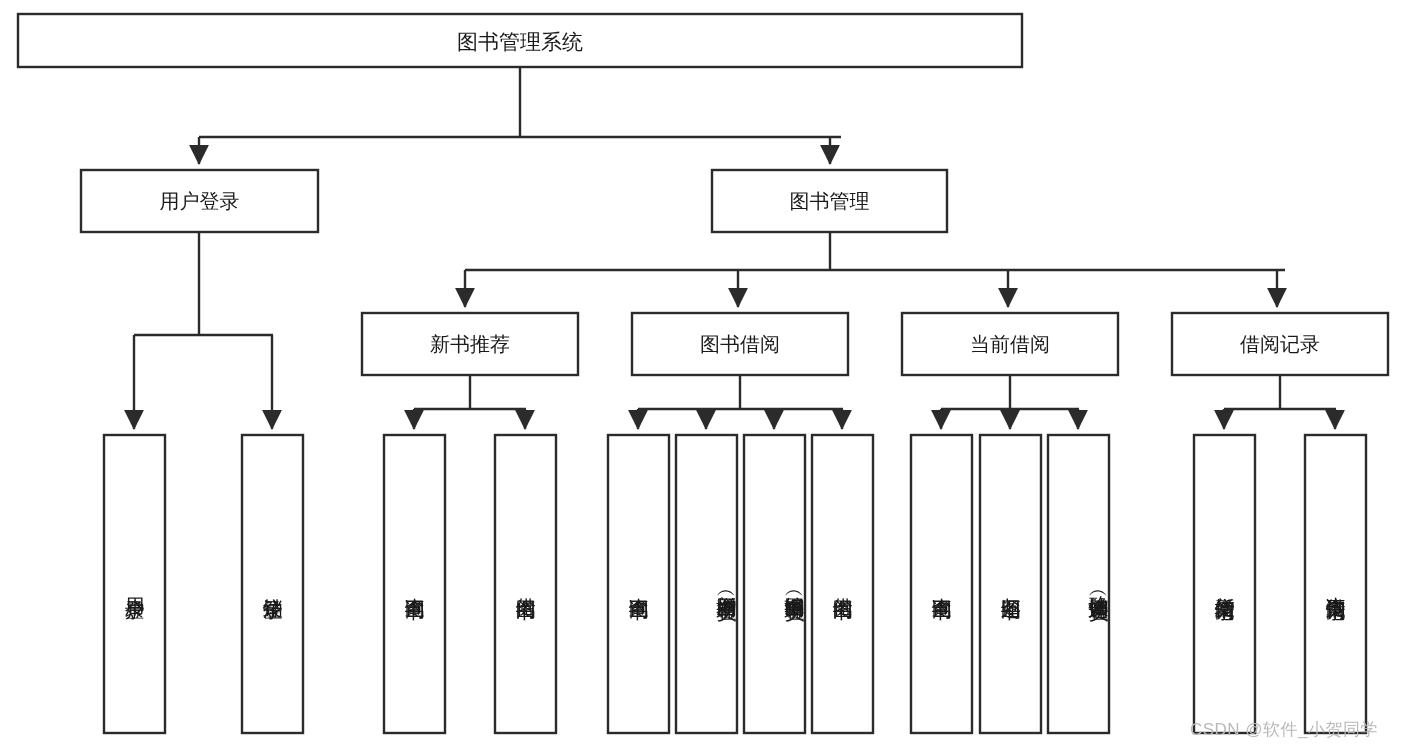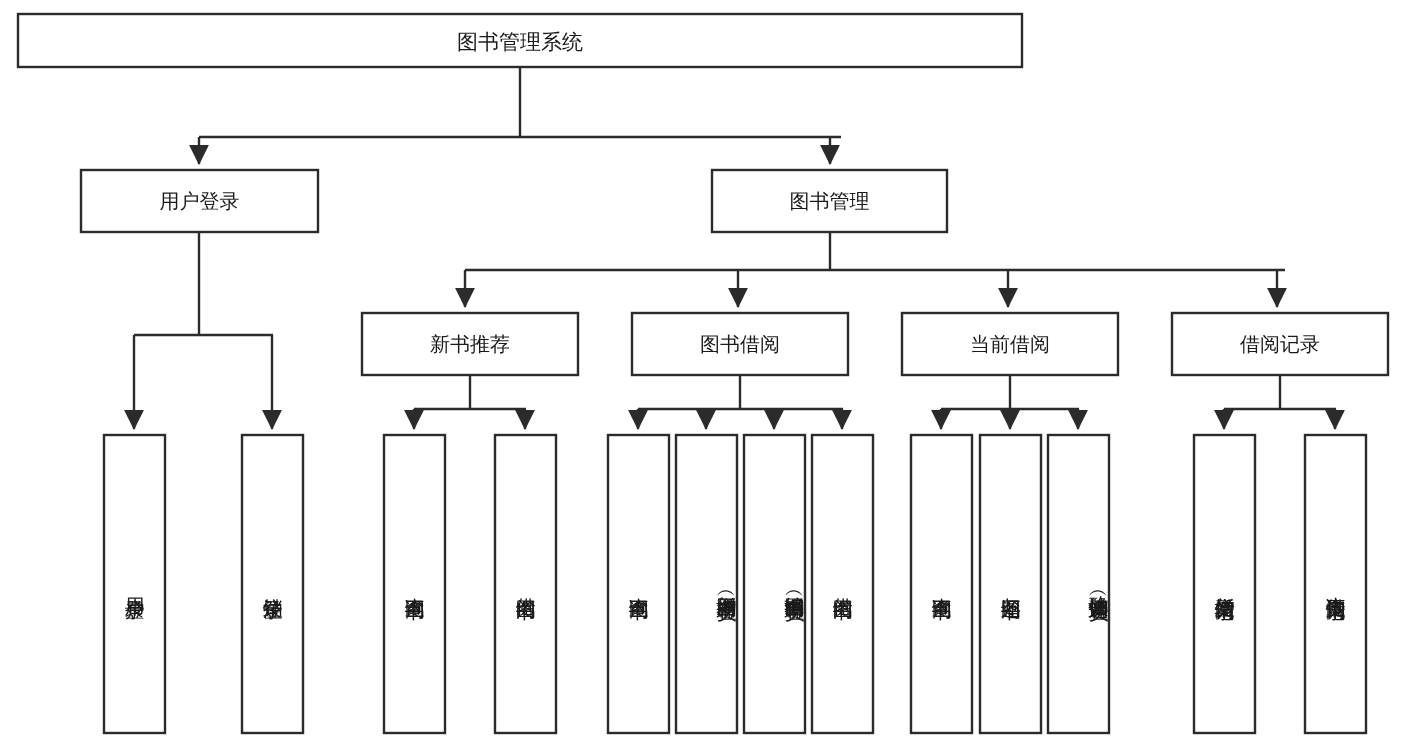--- a/index.html
+++ b/index.html
@@ -167,13 +167,14 @@
   <div class="leaf-label" style="left:744px;top:437px;width:61px;height:294px;align-items:flex-start;">编辑图书（管理员）</div>
   <div class="leaf-label" style="left:812px;top:435px;width:61px;height:298px;">借阅图书</div>
 
   <div class="leaf-label" style="left:911px;top:435px;width:61px;height:298px;">查询图书</div>
   <div class="leaf-label" style="left:980px;top:435px;width:61px;height:298px;">归还图书</div>
   <div class="leaf-label" style="left:1048px;top:437px;width:61px;height:294px;align-items:flex-start;">确认归还（管理员）</div>
 
   <div class="leaf-label" style="left:1194px;top:435px;width:61px;height:298px;">新增借阅记录</div>
   <div class="leaf-label" style="left:1305px;top:435px;width:61px;height:298px;">查询借阅记录</div>
 
+  <div class="watermark">CSDN @软件_小贺同学</div>
 </div>
 
 </body></html>

